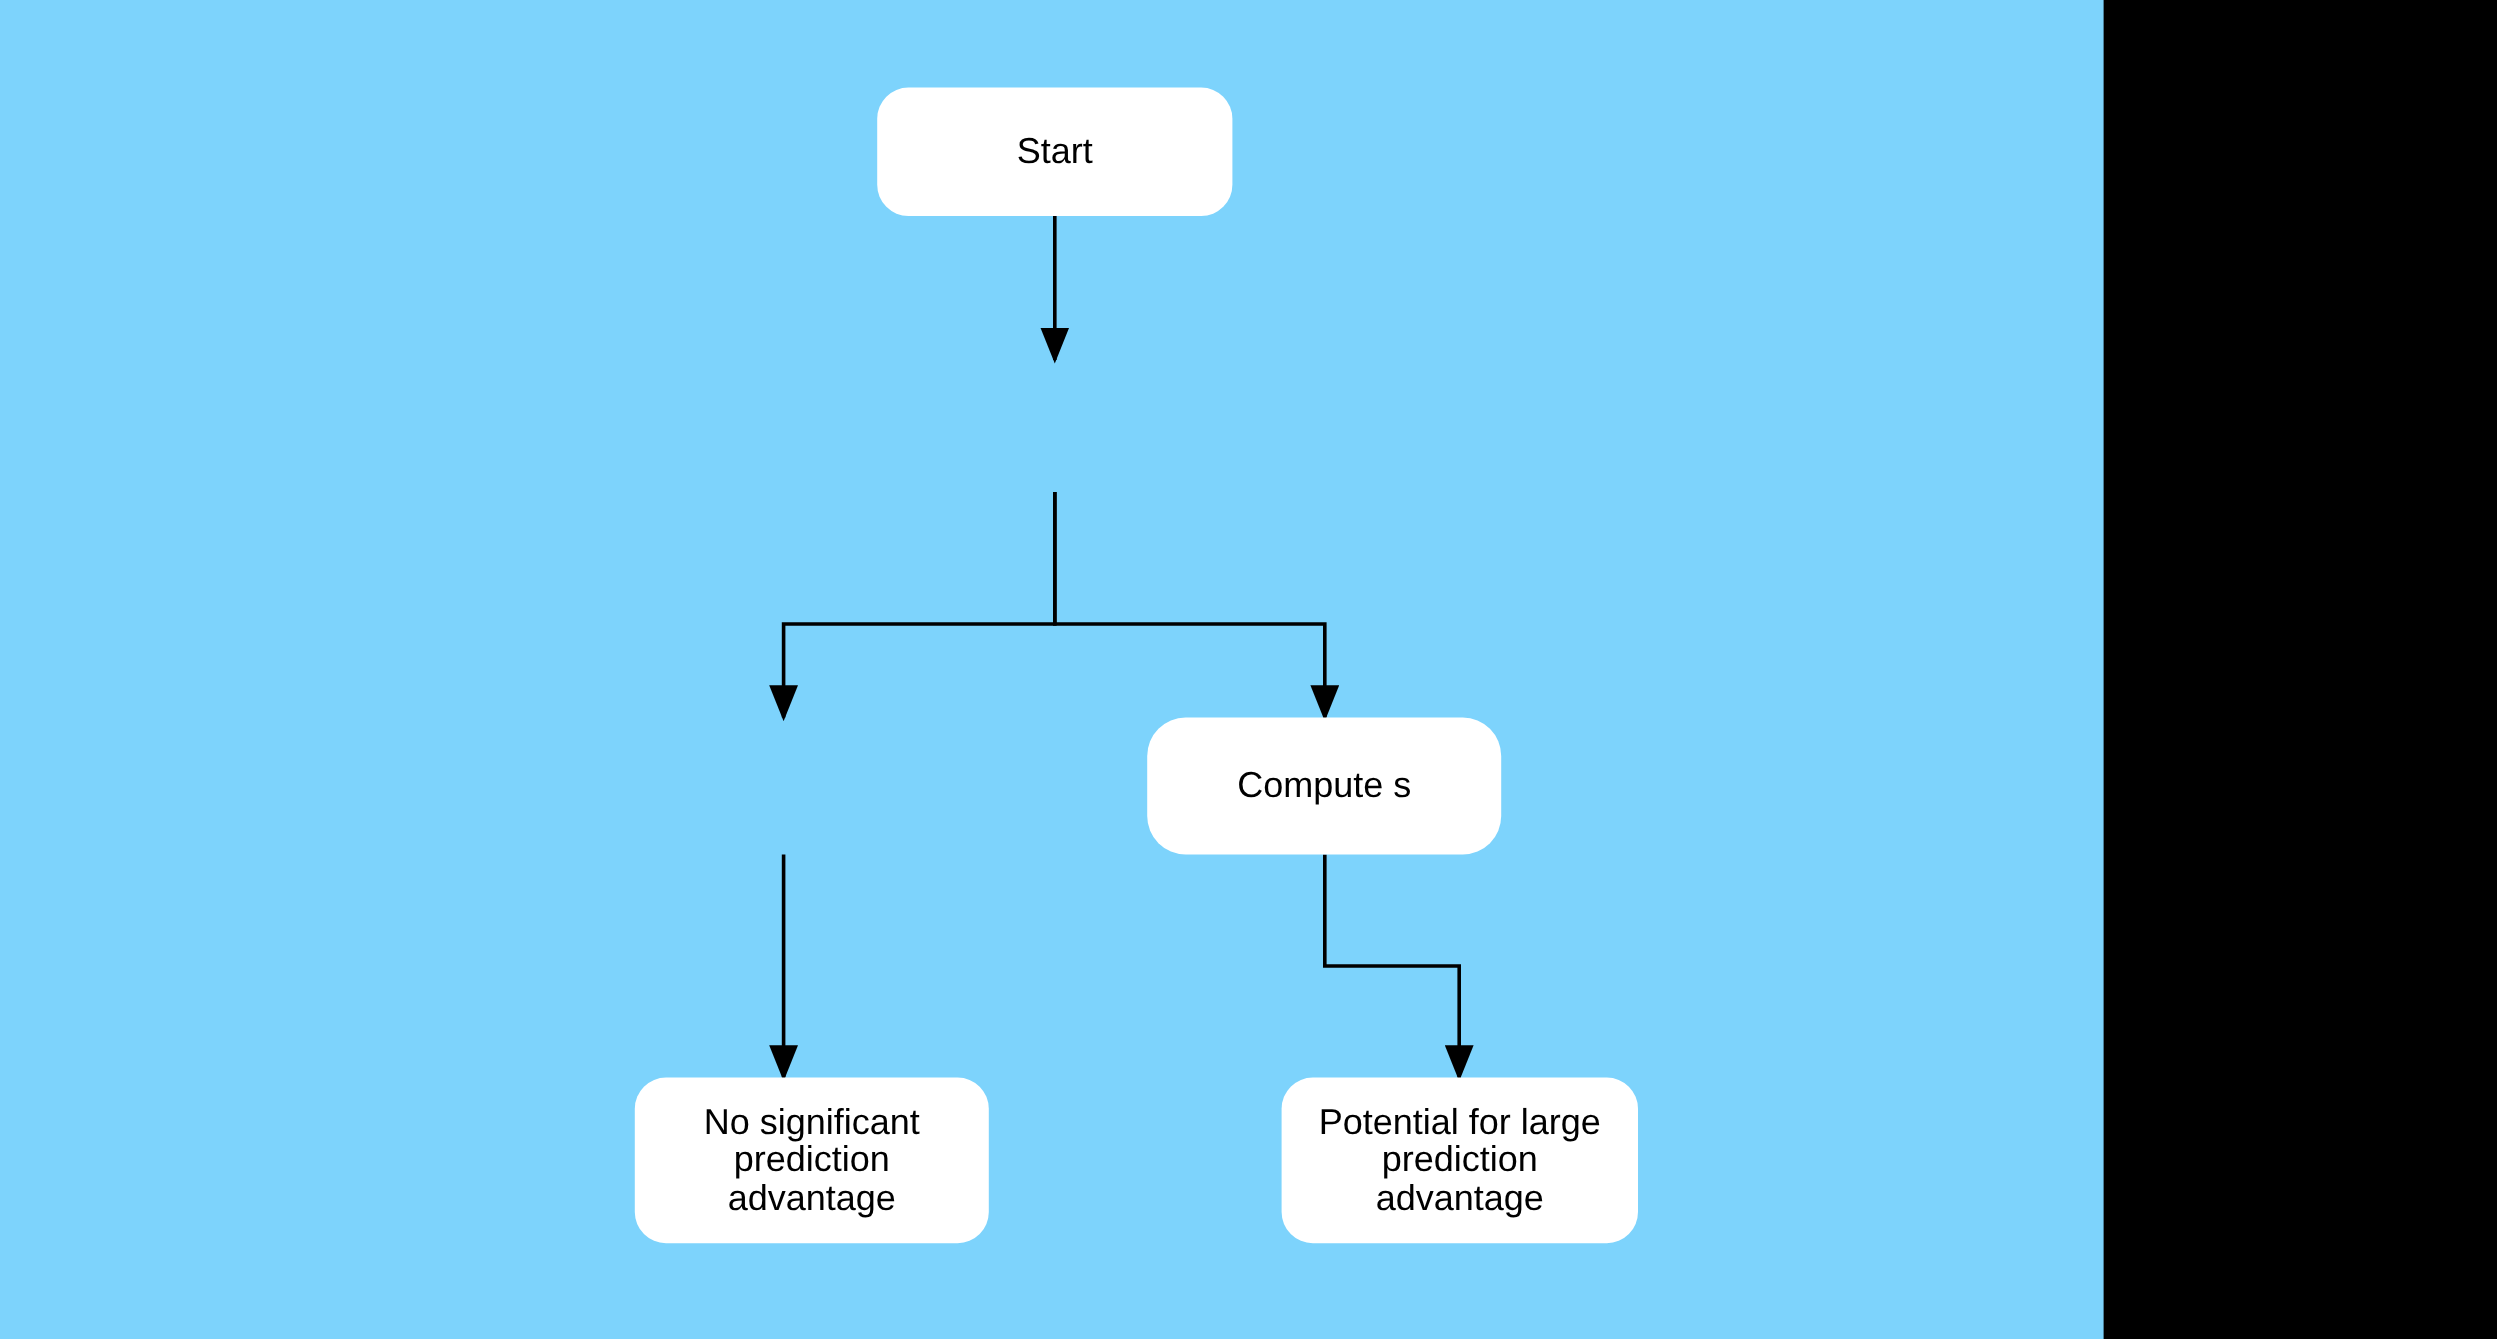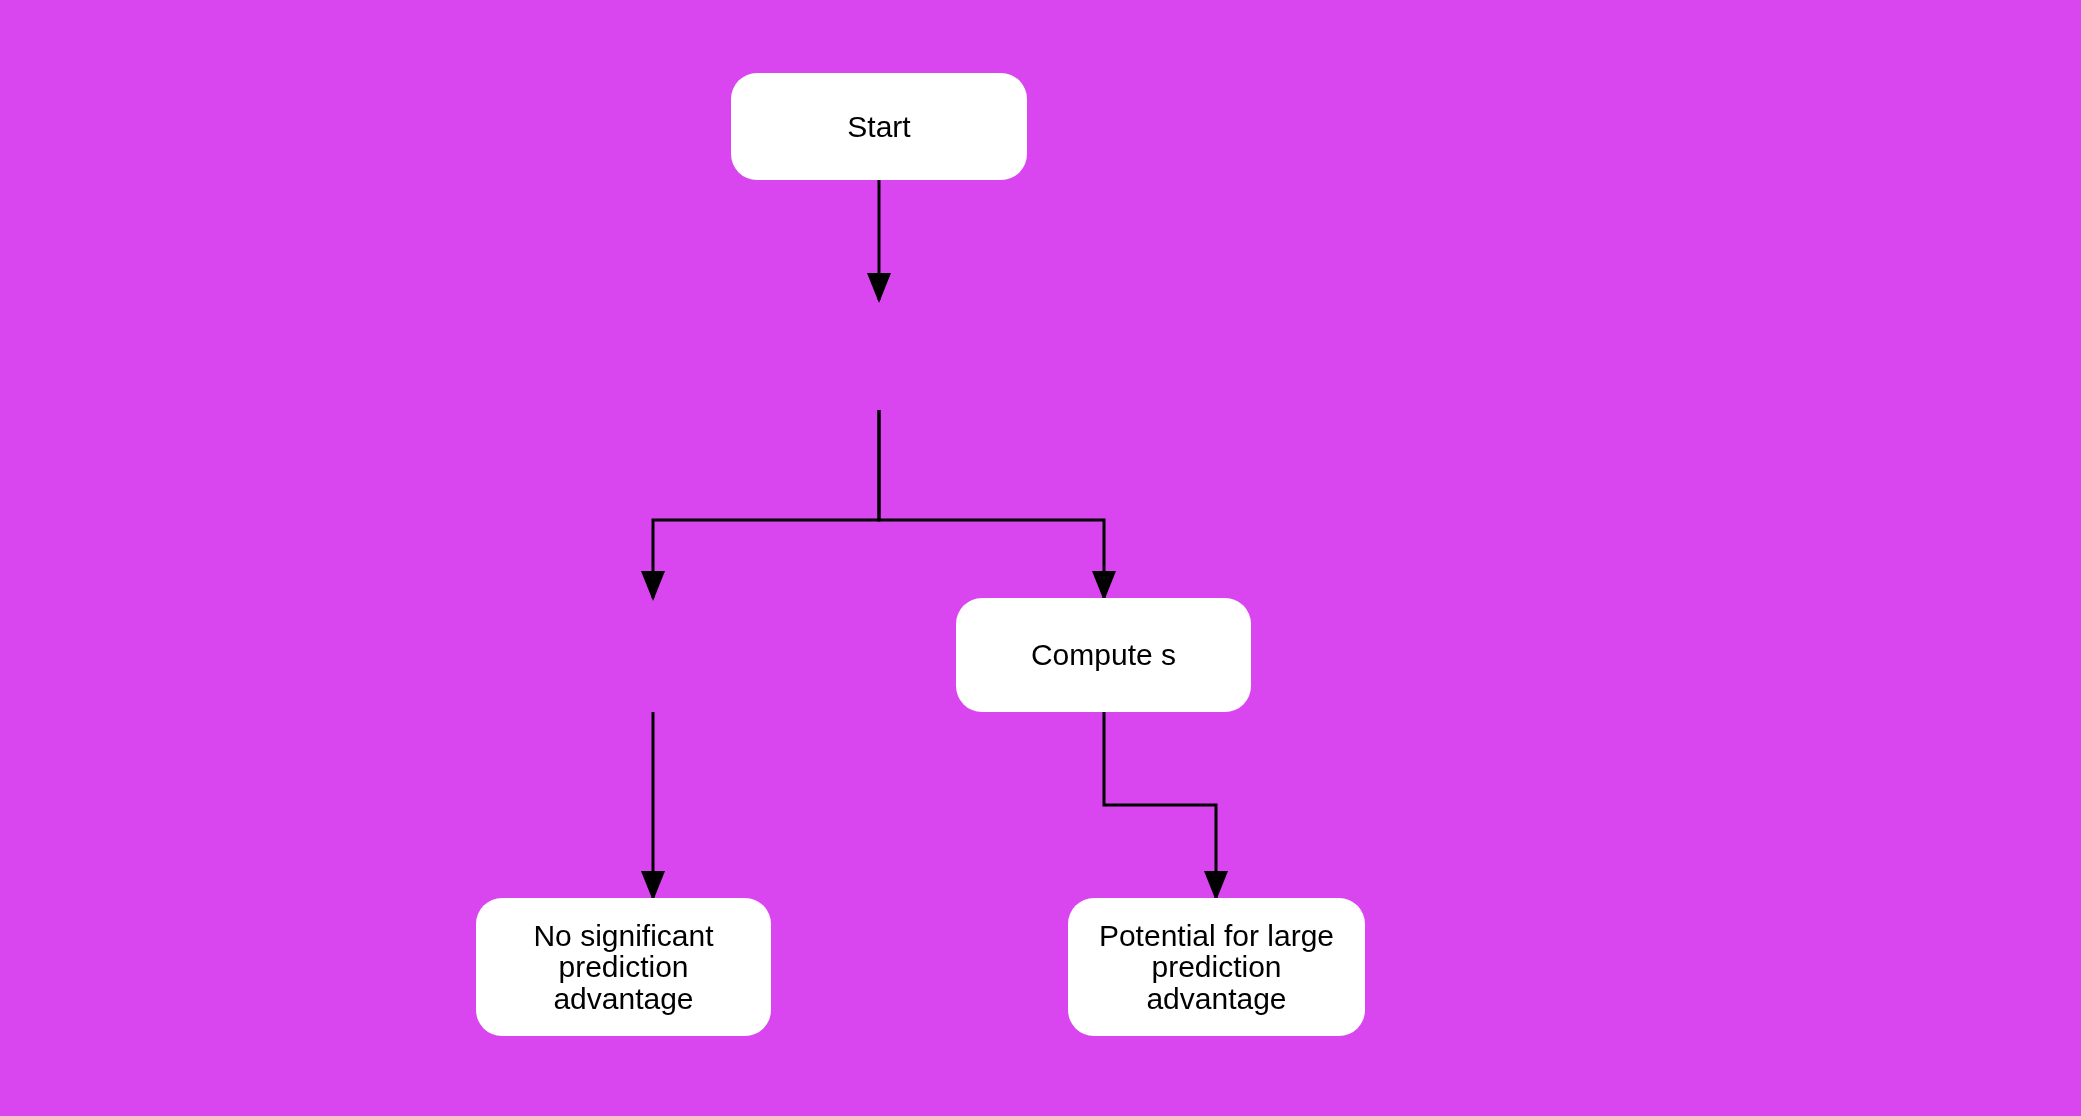--- a/index.html
+++ b/index.html
@@ -3,23 +3,23 @@
 <meta charset="utf-8">
 <title>Flowchart</title>
 <style>
   html, body {
     margin: 0;
     padding: 0;
     background: #000000;
   }
   #canvas {
     position: relative;
-    width: 2081px;
+    width: 1753px;
     height: 1116px;
-    background: #d946ef;
+    background: #7dd3fc;
     overflow: hidden;
     font-family: "Liberation Sans", sans-serif;
   }
   .edge-layer {
     position: absolute;
     left: 0;
     top: 0;
     width: 2081px;
     height: 1116px;
     pointer-events: none;
@@ -40,22 +40,22 @@
     padding: 4px 10px;
   }
   .node .node-label {
     display: block;
     white-space: pre-line;
     color: #000000;
   }
   .node-start      { left: 731px;  top: 73px;  width: 296px; height: 107px; }
   .node-compute-g  { left: 731px;  top: 300px; width: 296px; height: 110px; }
   .node-compute-d  { left: 505px;  top: 598px; width: 295px; height: 114px; }
-  .node-compute-s  { left: 956px;  top: 598px; width: 295px; height: 114px; }
-  .node-leaf-left  { left: 476px;  top: 898px; width: 295px; height: 138px; font-size: 30px; }
+  .node-compute-s  { left: 956px;  top: 598px; width: 295px; height: 114px; border-radius: 32px; }
+  .node-leaf-left  { left: 529px;  top: 898px; width: 295px; height: 138px; font-size: 30px; }
   .node-leaf-right { left: 1068px; top: 898px; width: 297px; height: 138px; font-size: 30px; text-align: center; }
 </style>
 </head>
 <body>
 
 <div id="canvas">
 
   <svg class="edge-layer" viewBox="0 0 2081 1116" width="2081" height="1116" xmlns="http://www.w3.org/2000/svg">
     <defs>
       <marker id="arrowhead" markerWidth="10" markerHeight="8" refX="9" refY="4" orient="auto" markerUnits="strokeWidth">

